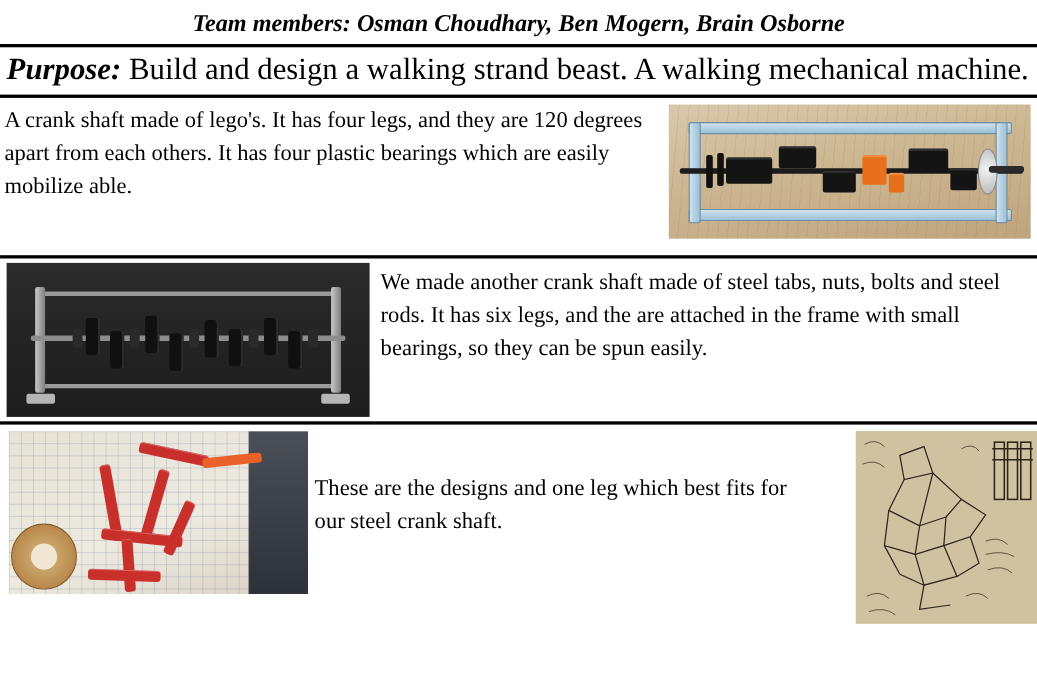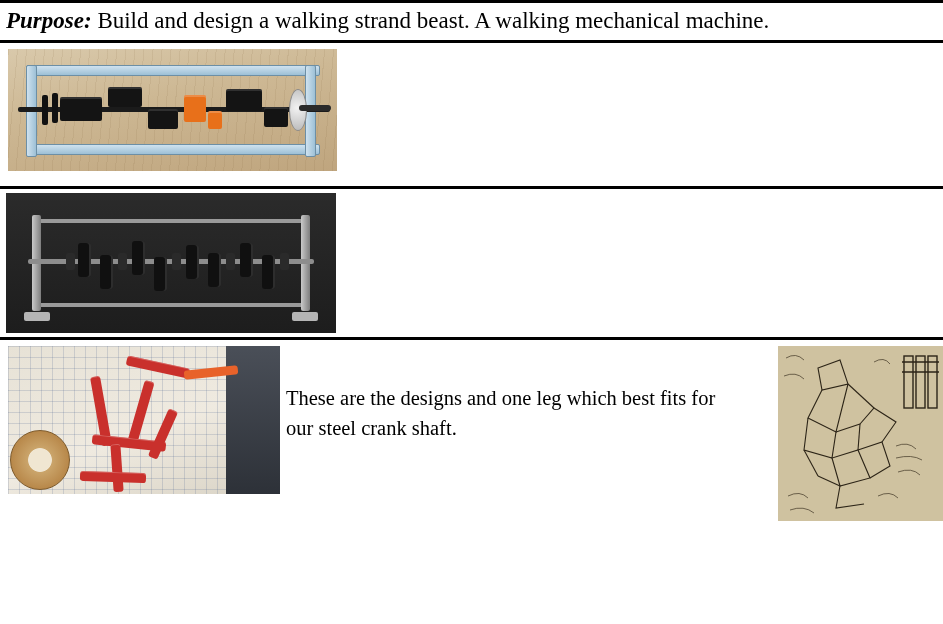--- a/index.html
+++ b/index.html
@@ -41,21 +41,21 @@
   }
 
   .rule {
     border: 0;
     border-top: 3px solid #000;
     margin: 0;
   }
 
   
   .purpose {
-    font-size: 23px;
+    font-size: 28px;
     padding: 5px 6px 6px 6px;
     line-height: 1.15;
   }
   .purpose .lead {
     font-weight: bold;
     font-style: italic;
   }
 
   
   .row {
@@ -208,30 +208,32 @@
     background: #cdbf9a;
   }
   .p4-paper { position:absolute; inset:0; background:#cfc2a0; }
 </style>
 </head>
 <body>
 
 <div class="poster">
 
 
+  <div class="team">Team members: Osman Choudhary, Ben Mogern, Brain Osborne</div>
 
   <hr class="rule">
 
   <div class="purpose">
     <span class="lead">Purpose:</span><span> Build and design a walking strand beast. A walking mechanical machine.</span>
   </div>
 
   <hr class="rule">
 
   <div class="row row-1">
+    <div class="text-block r1-text">A crank shaft made of lego's. It has four legs, and they are 120 degrees apart from each others. It has four plastic bearings which are easily mobilize able.</div>
 
     <div class="photo photo1">
       <div class="grain"></div>
       <div class="p1-frame-top"></div>
       <div class="p1-frame-bot"></div>
       <div class="p1-frame-l"></div>
       <div class="p1-frame-r"></div>
       <div class="p1-rod"></div>
       <div class="p1-blk" style="left:52px;width:42px;"></div>
       <div class="p1-blk" style="left:100px;width:34px;top:38px;height:20px;"></div>
@@ -266,20 +268,21 @@
       <div class="p2-crank" style="left:148px;top:64px;"></div>
       <div class="p2-hub" style="left:166px;"></div>
       <div class="p2-crank" style="left:180px;top:52px;"></div>
       <div class="p2-crank" style="left:202px;top:60px;"></div>
       <div class="p2-hub" style="left:220px;"></div>
       <div class="p2-crank" style="left:234px;top:50px;"></div>
       <div class="p2-crank" style="left:256px;top:62px;"></div>
       <div class="p2-hub" style="left:274px;"></div>
     </div>
 
+    <div class="text-block r2-text">We made another crank shaft made of steel tabs, nuts, bolts and steel rods. It has six legs, and the are attached in the frame with small bearings, so they can be spun easily.</div>
   </div>
 
   <hr class="rule">
 
   <div class="row row-3">
     <div class="photo photo3">
       <div class="p3-grid"></div>
       <div class="p3-darkstrip"></div>
       <div class="p3-tape"></div>
 

